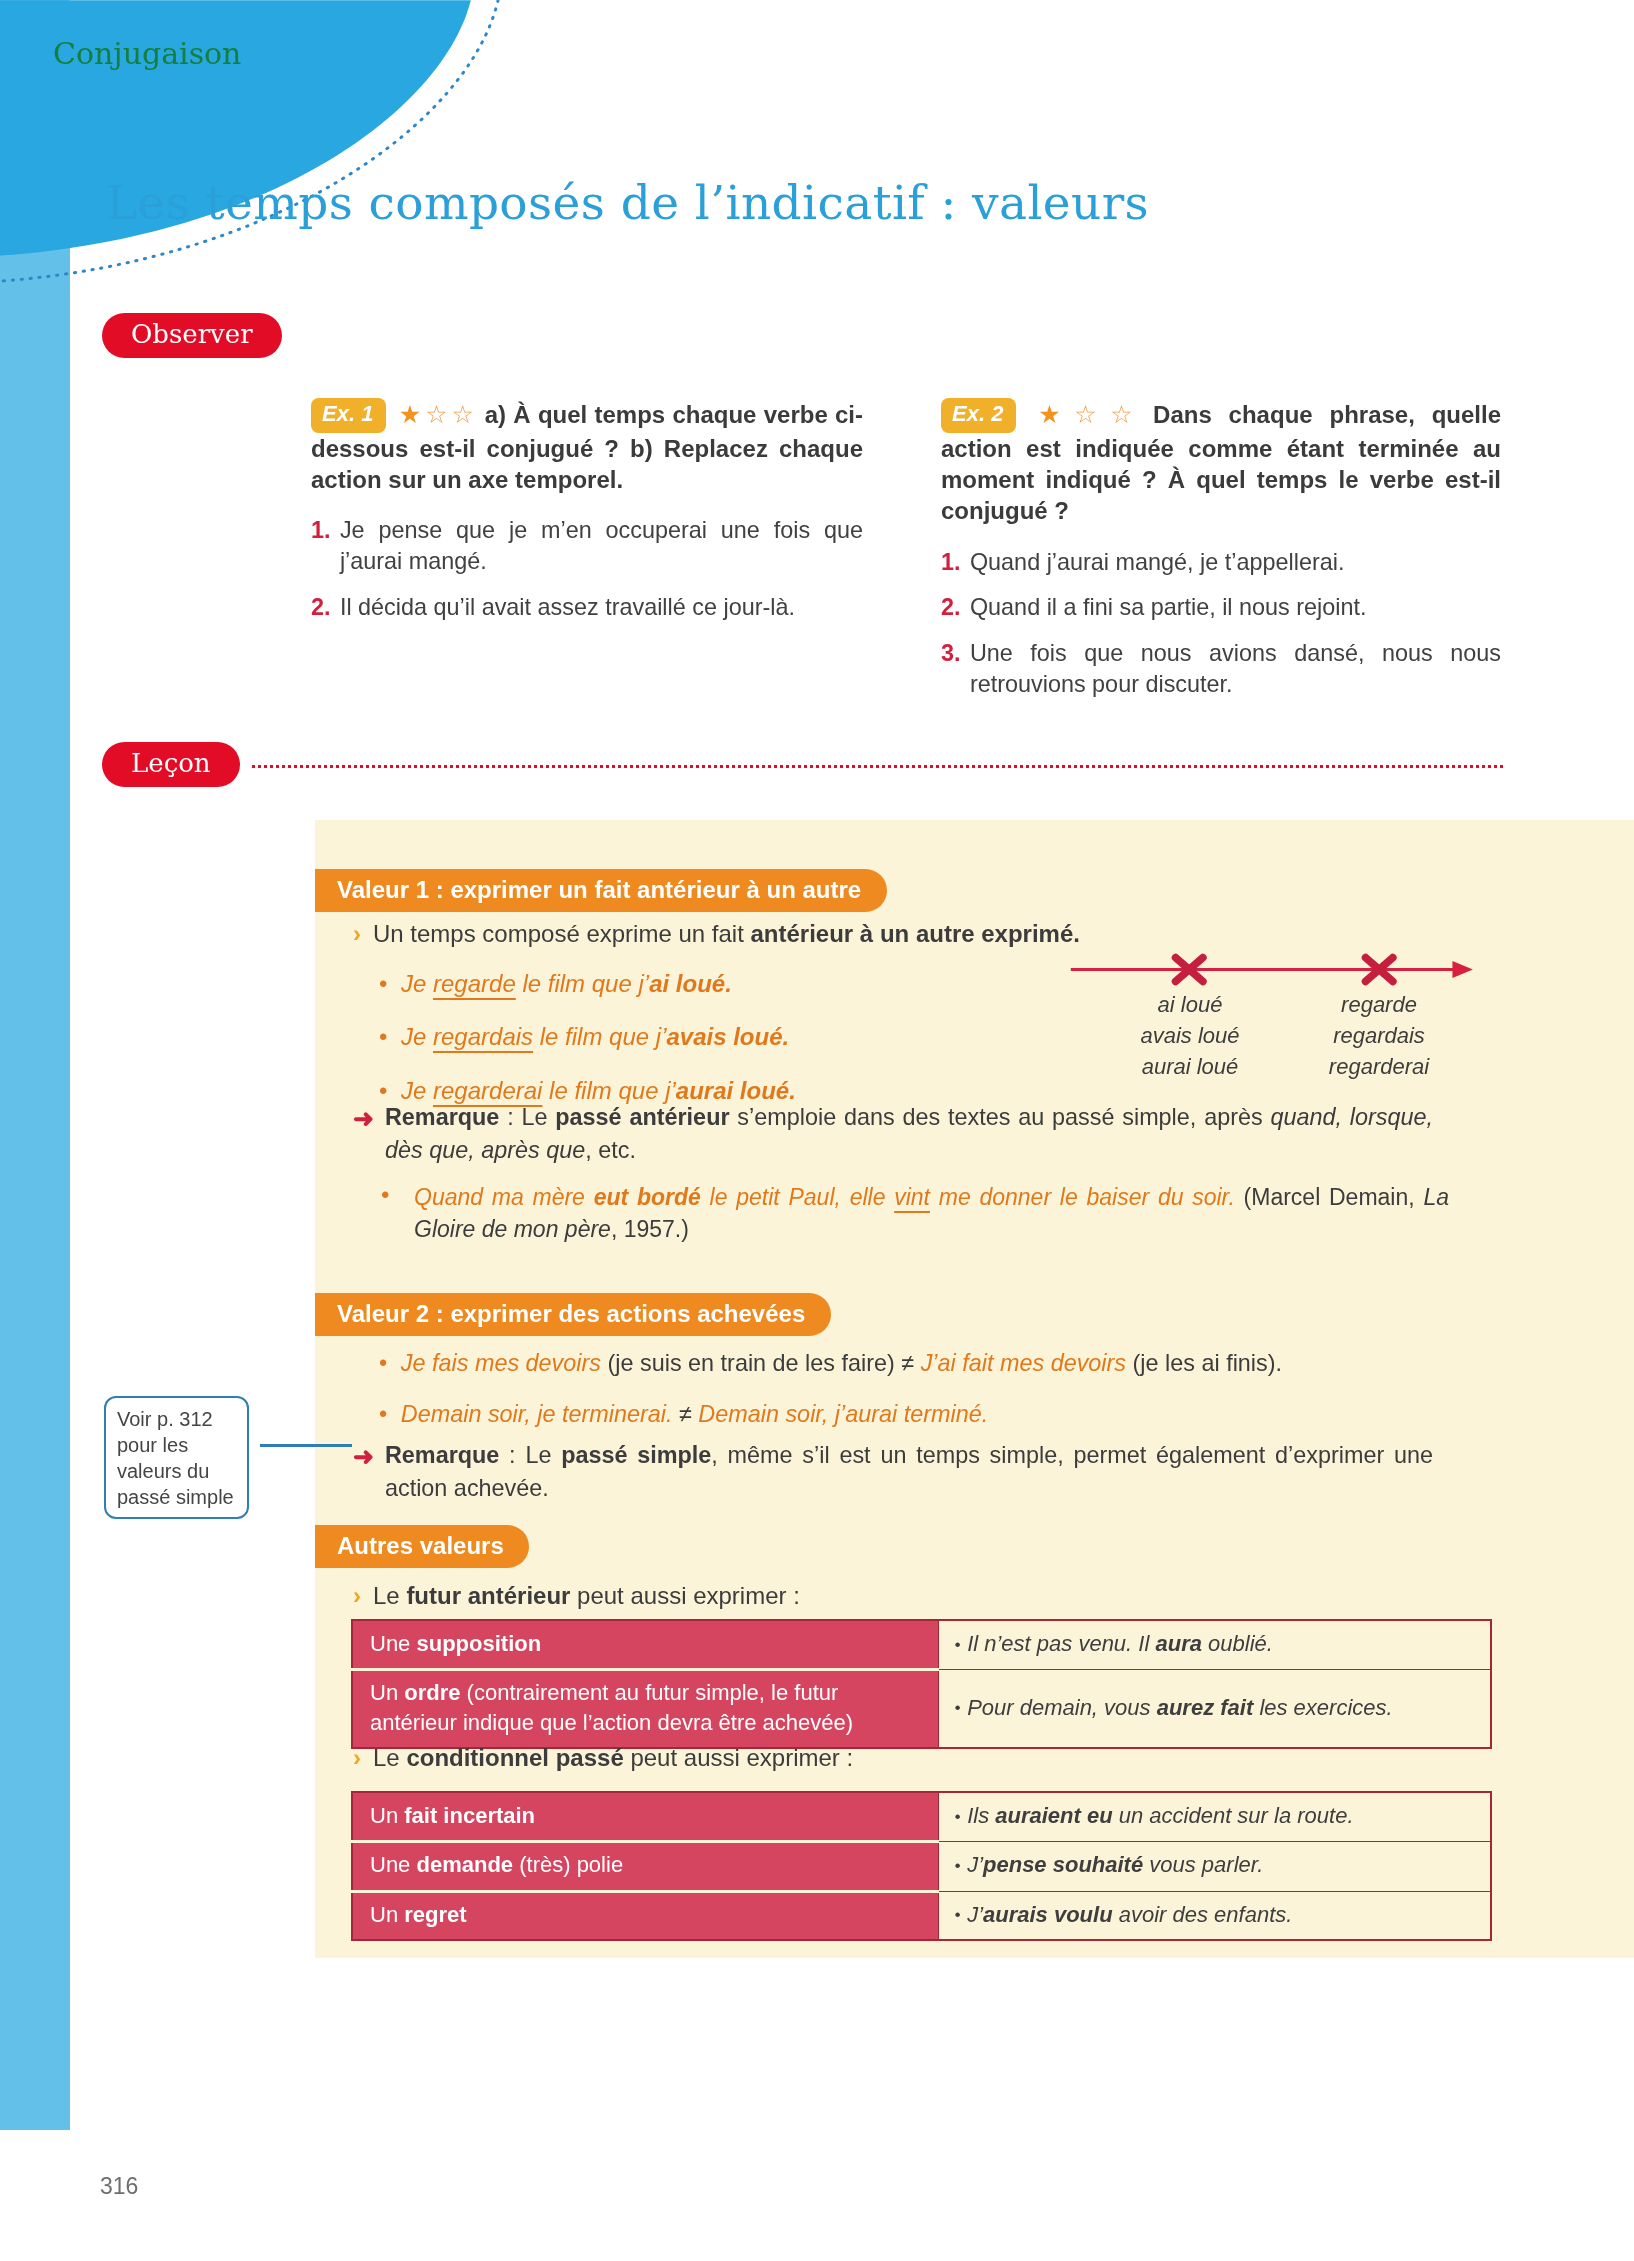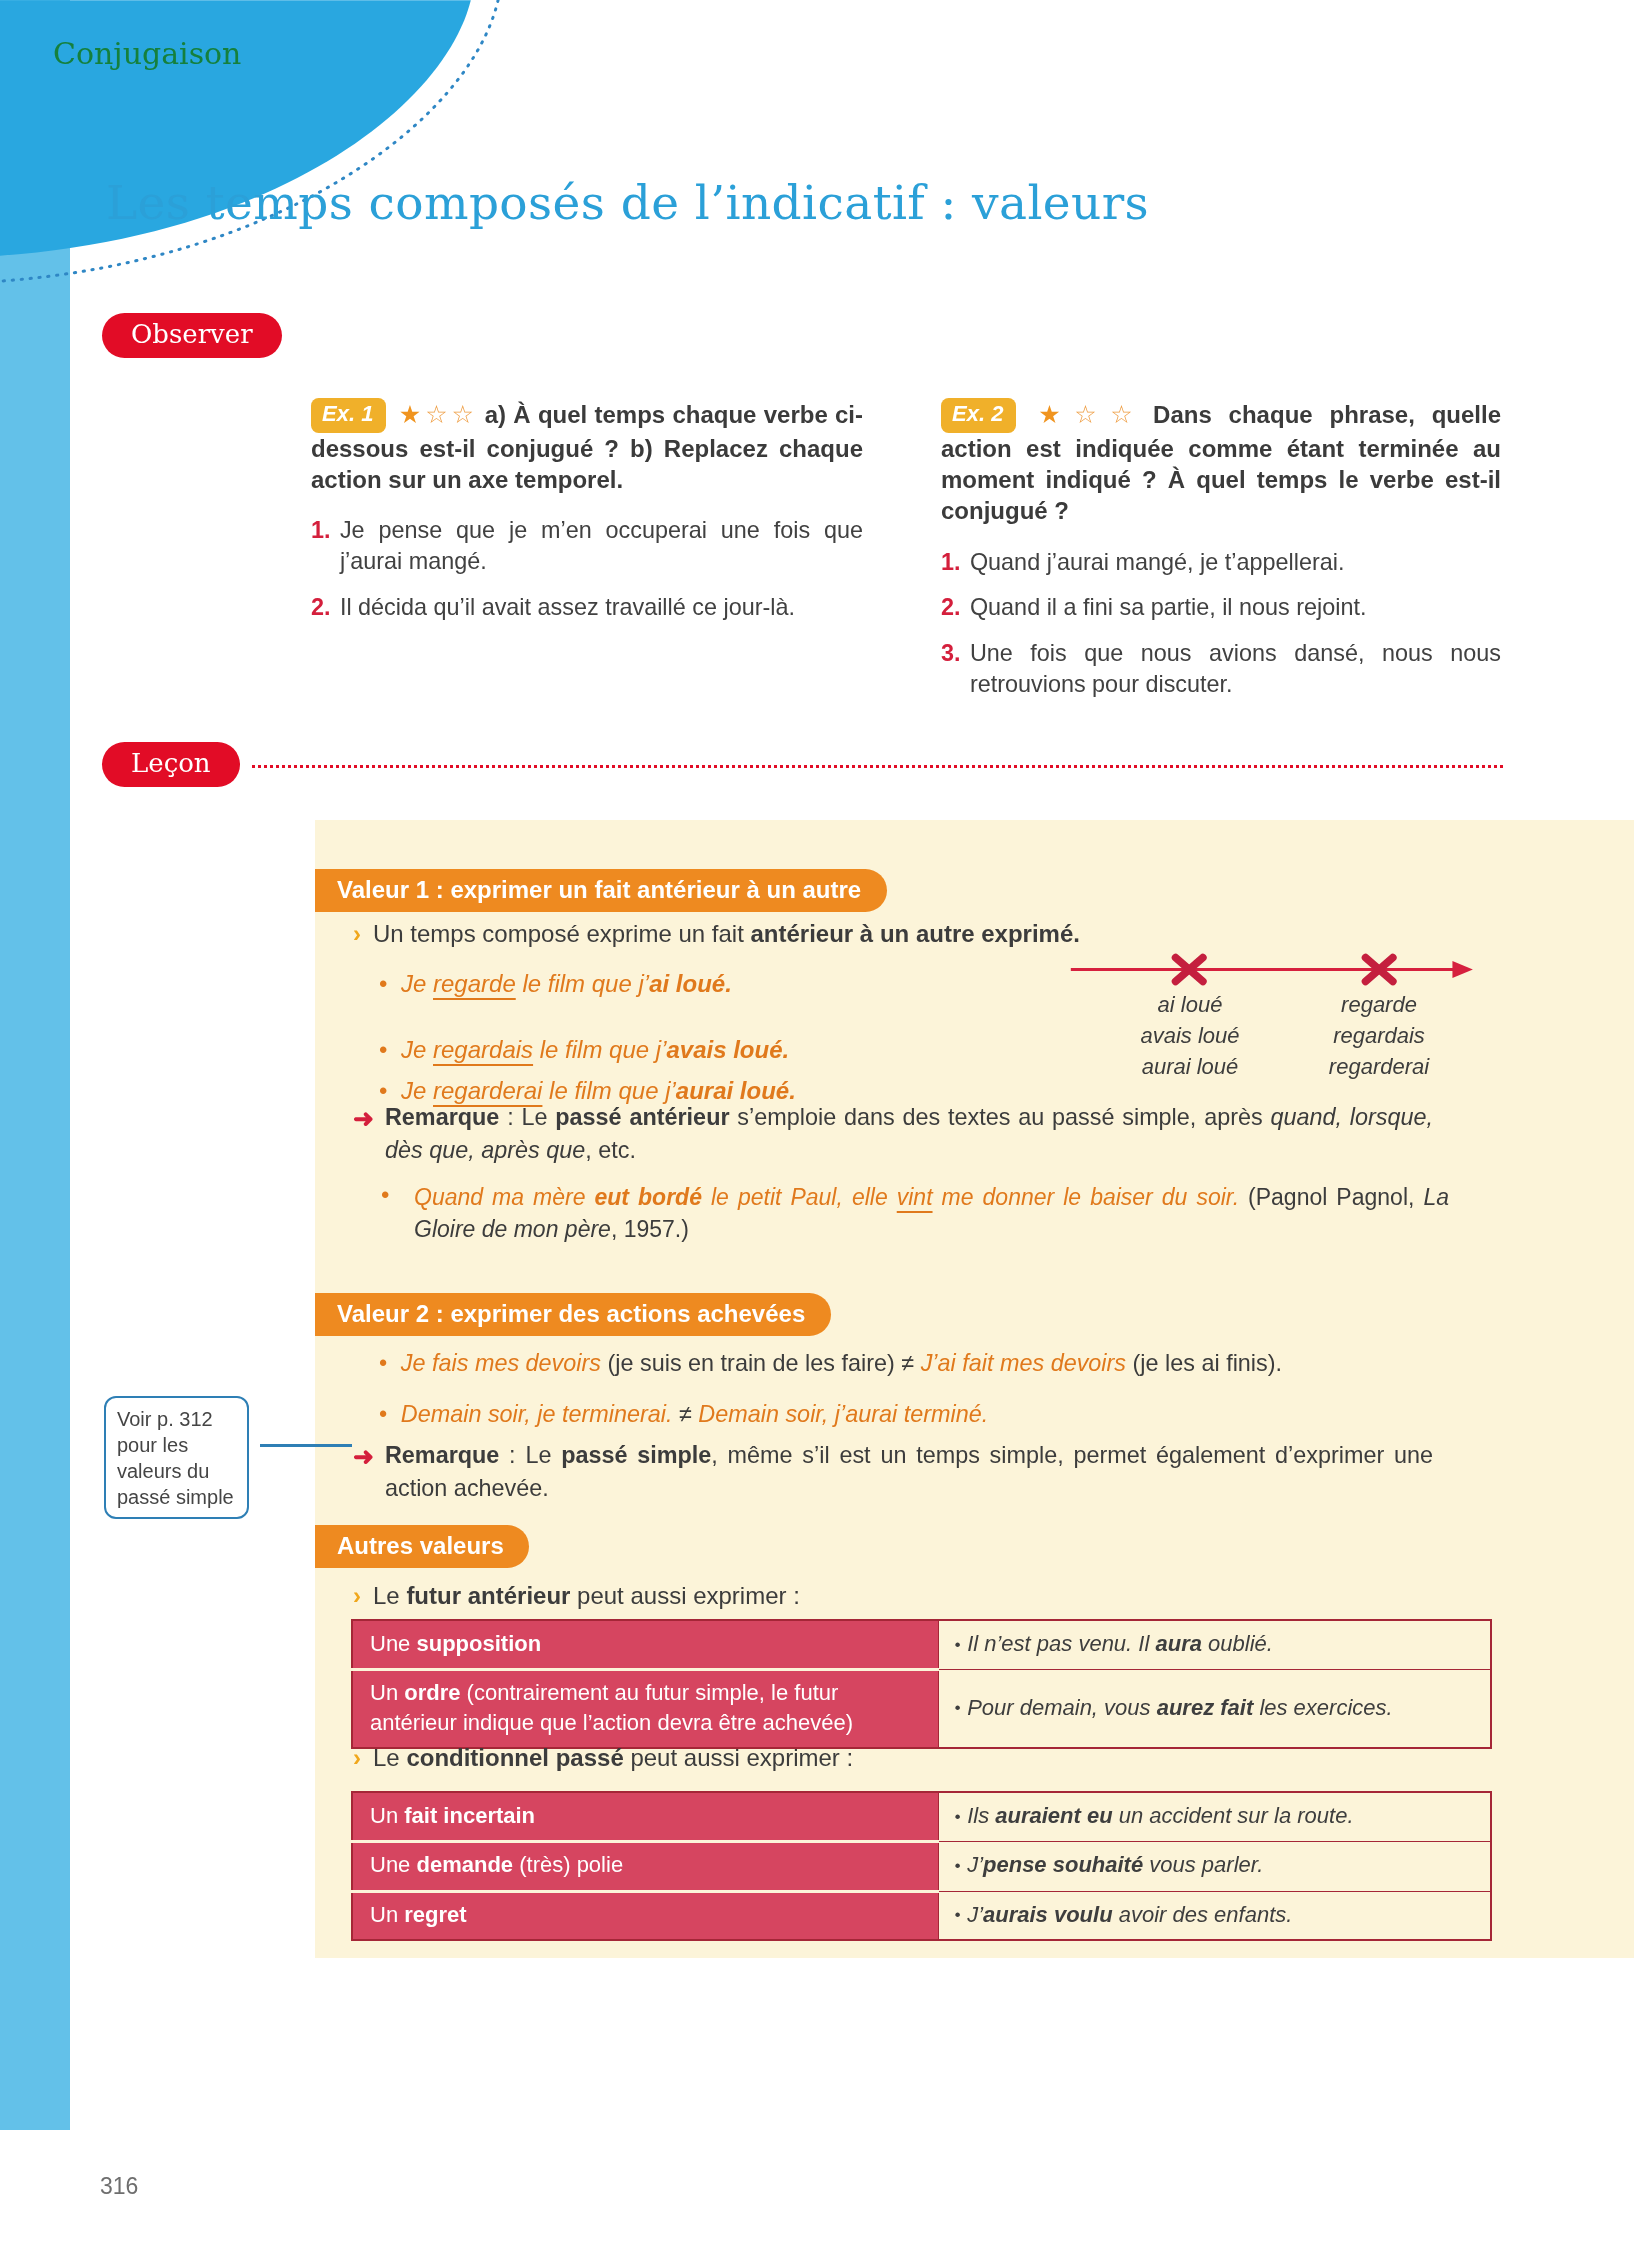--- a/index.html
+++ b/index.html
@@ -121,21 +121,21 @@
 
     <div class="vheader" style="top:49px;">Valeur 1 : exprimer un fait antérieur à un autre</div>
 
     <div class="lesson-line" style="top:100px; left:38px;">
       <span class="chev">›</span><span>Un temps composé exprime un fait </span><b>antérieur à un autre exprimé.</b>
     </div>
 
     <div class="lesson-line" style="top:150px; left:64px;">
       <span class="obullet">•</span><span class="oex"><span>Je </span><span class="u">regarde</span><span> le film que j’</span><b>ai loué.</b></span>
     </div>
-    <div class="lesson-line" style="top:216px; left:64px;">
+    <div class="lesson-line" style="top:203px; left:64px;">
       <span class="obullet">•</span><span class="oex"><span>Je </span><span class="u">regardais</span><span> le film que j’</span><b>avais loué.</b></span>
     </div>
     <div class="lesson-line" style="top:257px; left:64px;">
       <span class="obullet">•</span><span class="oex"><span>Je </span><span class="u">regarderai</span><span> le film que j’</span><b>aurai loué.</b></span>
     </div>
 
     <svg style="position:absolute; left:749px; top:128px;" width="414" height="43" viewBox="0 0 486 50">
       <line x1="8" y1="25" x2="458" y2="25" stroke="#d6203e" stroke-width="3.5"></line>
       <polygon points="456,15 480,25 456,35" fill="#d6203e"></polygon>
       <g stroke="#c41f3e" stroke-width="9" stroke-linecap="round">
@@ -161,21 +161,21 @@
     <div class="remarque" style="top:281px; left:38px; width:1080px;">
       <span class="rarrow">➜</span>
       <div class="rbody">
         <b>Remarque</b><span> : Le </span><b>passé antérieur</b><span> s’emploie dans des textes au passé simple, après </span><i>quand, lorsque, dès que, après que</i><span>, etc.</span>
       </div>
     </div>
 
     <div class="remarque" style="top:361px; left:66px; width:1068px;">
       <span class="obullet" style="font-size:24px;">•</span>
       <div class="rbody" style="font-size:23px;">
-        <span class="oex"><span>Quand ma mère </span><b>eut bordé</b><span> le petit Paul, elle </span><span class="u">vint</span><span> me donner le baiser du soir.</span></span><span class="quote-dark"> (Pagnol Pagnol, </span><span class="quote-dark-i">La Gloire de mon père</span><span class="quote-dark">, 1957.)</span>
+        <span class="oex"><span>Quand ma mère </span><b>eut bordé</b><span> le petit Paul, elle </span><span class="u">vint</span><span> me donner le baiser du soir.</span></span><span class="quote-dark"> (Marcel Demain, </span><span class="quote-dark-i">La Gloire de mon père</span><span class="quote-dark">, 1957.)</span>
       </div>
     </div>
 
     <div class="vheader" style="top:473px;">Valeur 2 : exprimer des actions achevées</div>
 
     <div class="lesson-line" style="top:530px; left:64px; font-size:23.4px;">
       <span class="obullet">•</span><span class="oex">Je fais mes devoirs</span><span> (je suis en train de les faire) ≠ </span><span class="oex">J’ai fait mes devoirs</span><span> (je les ai finis).</span>
     </div>
     <div class="lesson-line" style="top:581px; left:64px; font-size:23.4px;">
       <span class="obullet">•</span><span class="oex">Demain soir, je terminerai.</span><span> ≠ </span><span class="oex">Demain soir, j’aurai terminé.</span><span></span>

